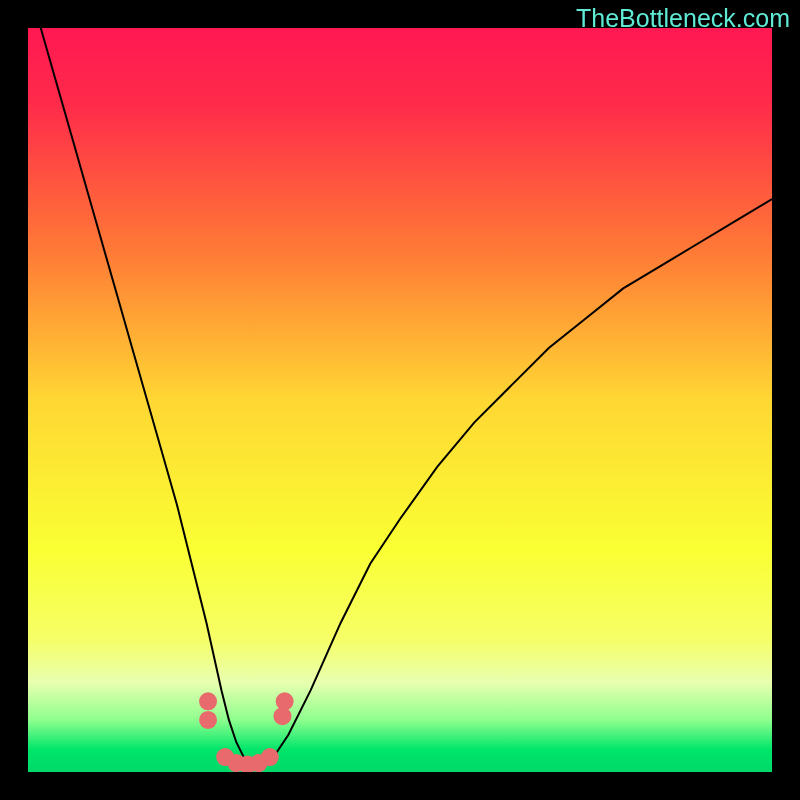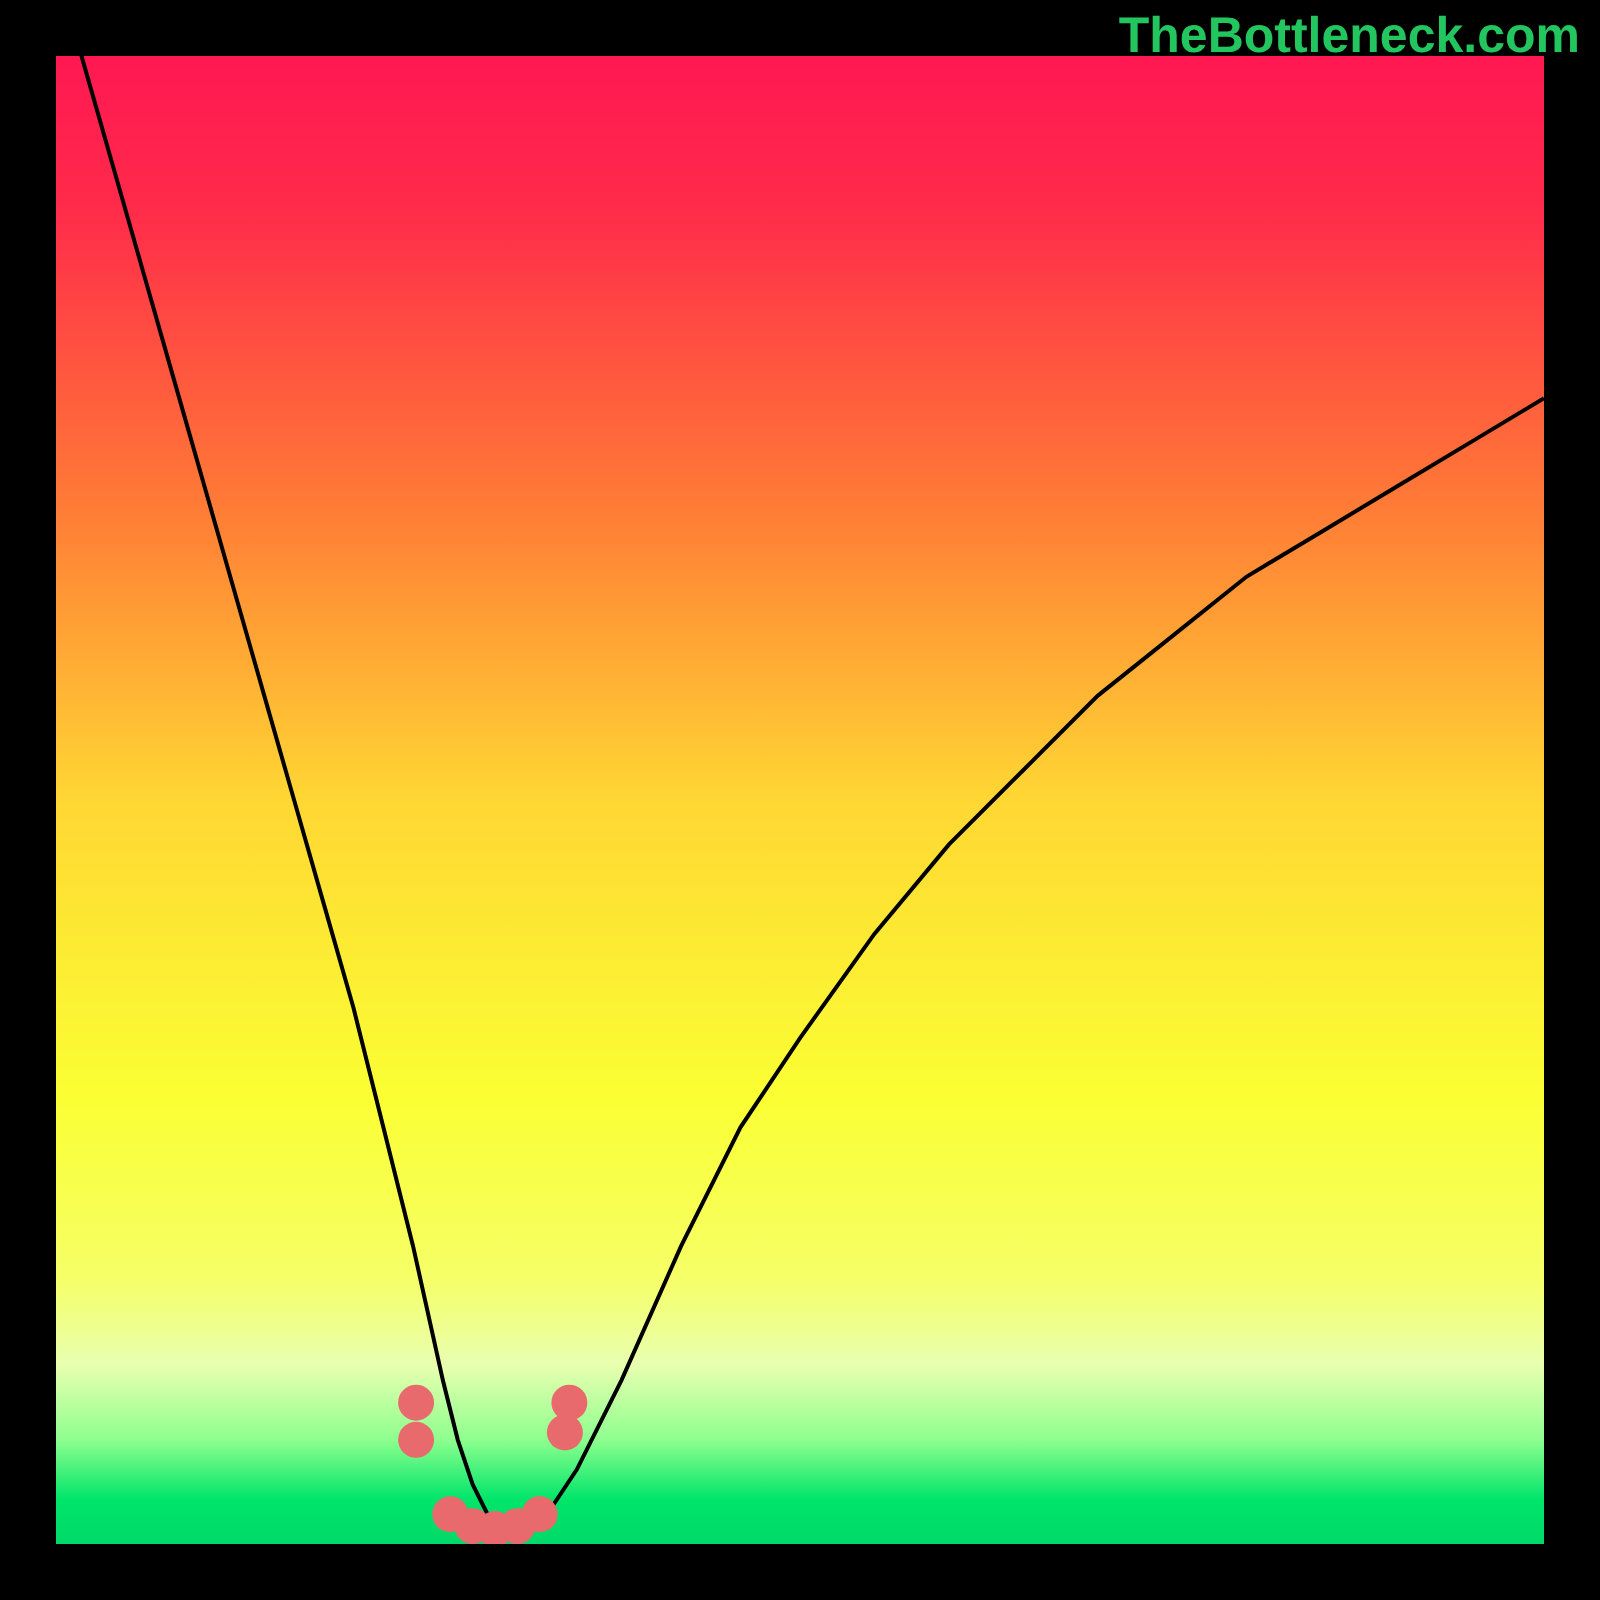--- a/index.html
+++ b/index.html
@@ -21,23 +21,23 @@
     left: 28px;
     top: 28px;
     width: 744px;
     height: 744px;
     overflow: hidden;
   }
   .watermark {
     position: absolute;
     top: 4px;
     right: 10px;
-    color: #22c55e;
+    color: #5eead4;
     font-size: 25px;
-    font-weight: 700;
+    font-weight: 400;
     font-family: Arial, sans-serif;
     letter-spacing: 0px;
     z-index: 5;
   }
   svg { display: block; }
 </style>
 </head>
 <body>
 
 <div class="frame">

